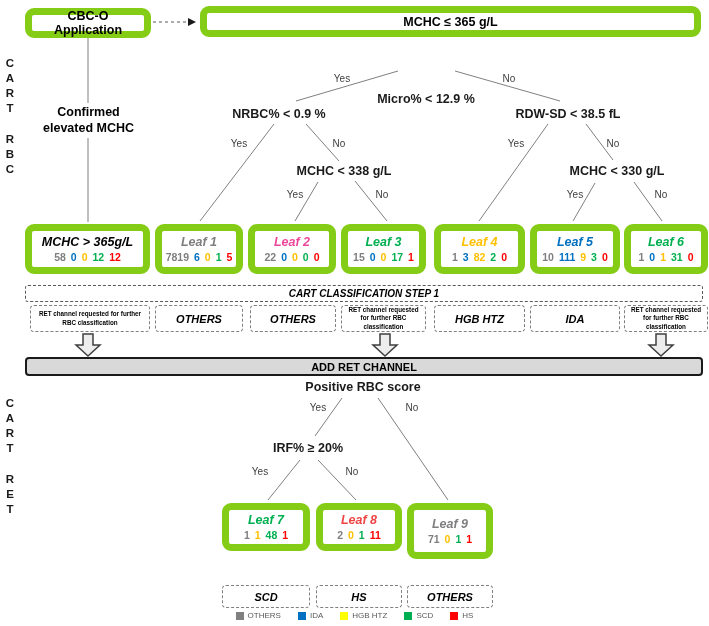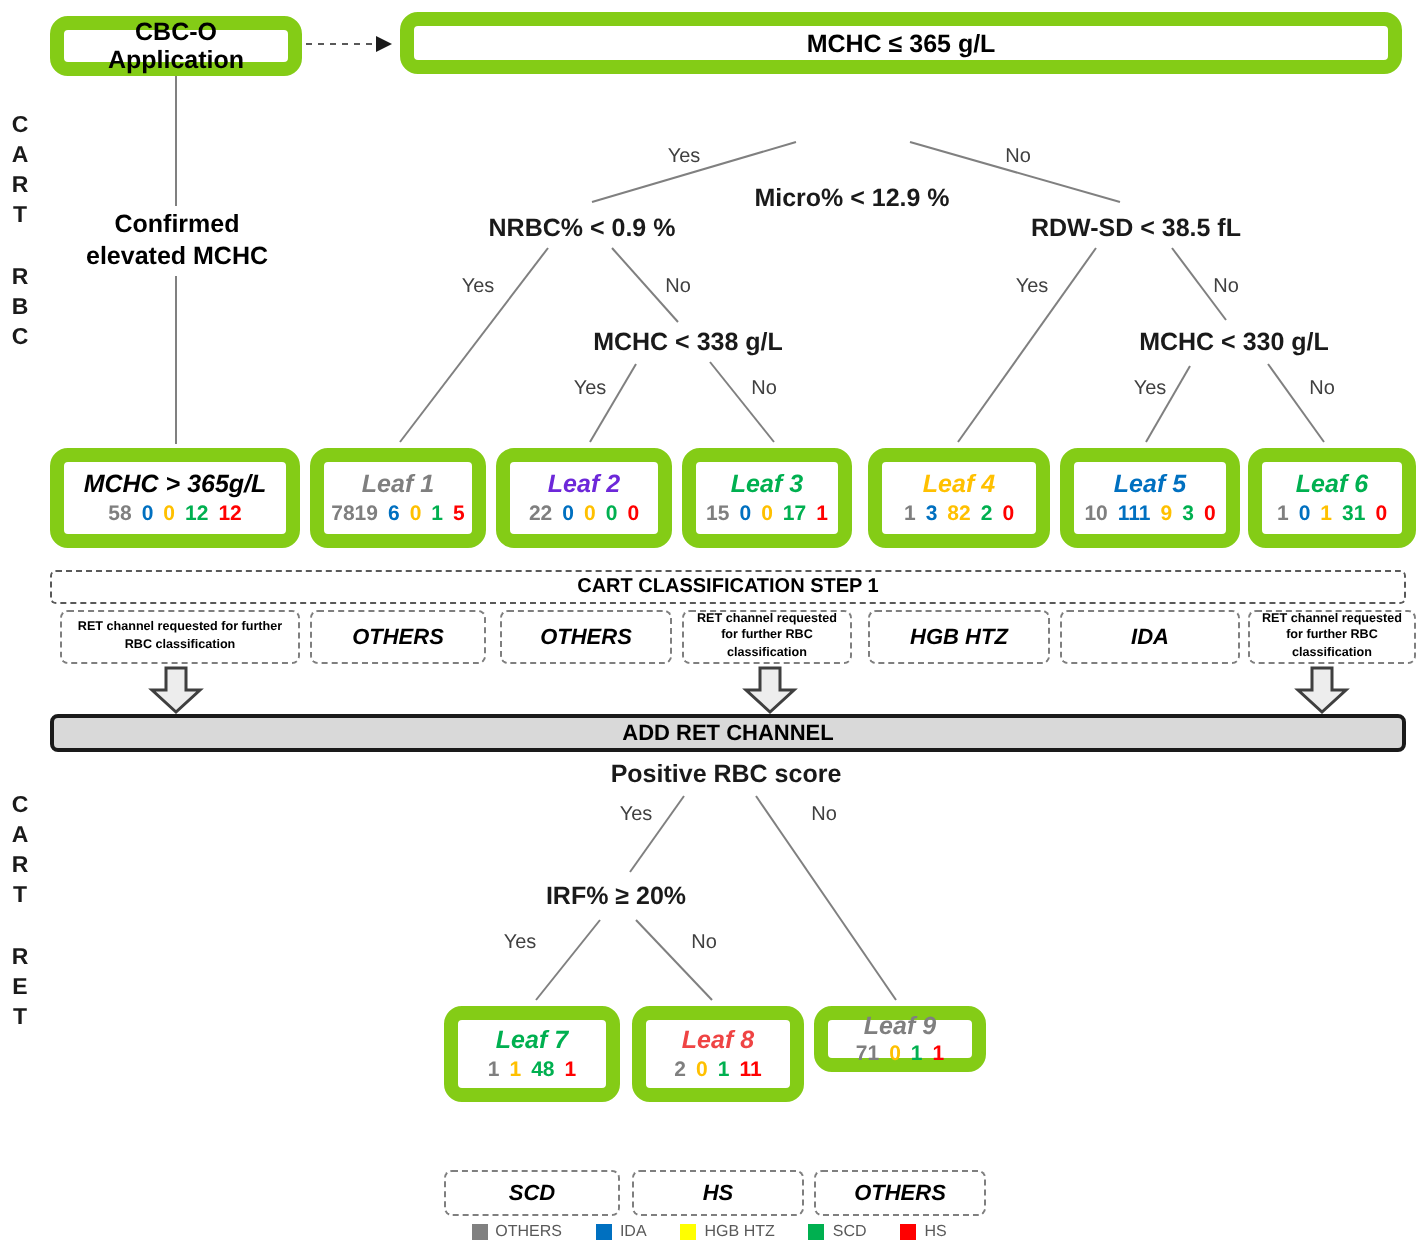--- a/index.html
+++ b/index.html
@@ -15,21 +15,21 @@
   .leaf-values { display: flex; gap: 5px; font-weight: bold; font-size: 10.5px; justify-content: center; line-height: 1; }
 
   .node-label { position: absolute; font-weight: bold; font-size: 12.5px; text-align: center;
     z-index: 2; color: #1a1a1a; }
   .edge-label { position: absolute; font-size: 10px; color: #404040; text-align: center; width: 30px;
     z-index: 2; background: transparent; }
   .confirmed { position: absolute; left: 38px; top: 105px; width: 101px; text-align: center;
     font-weight: bold; font-size: 12.5px; background: #fff; z-index: 2; line-height: 1.25; }
 
   .band { position: absolute; left: 25px; width: 678px; border: 1.5px dashed #595959; border-radius: 3px;
-    display: flex; align-items: center; justify-content: center; font-weight: bold;
+    display: flex; align-items: center; justify-content: center; font-style: italic; font-weight: bold;
     font-size: 10px; background: #fff; z-index: 2; }
 
   .class-label { position: absolute; border: 1.5px dashed #7f7f7f; border-radius: 4px; background: #fff;
     display: flex; align-items: center; justify-content: center; font-weight: bold; font-style: italic;
     font-size: 11px; text-align: center; z-index: 2; }
   .class-label.small { font-size: 6.3px; font-style: normal; line-height: 1.3; padding: 0 5px; }
 
   .ret-bar { position: absolute; left: 25px; top: 357px; width: 678px; height: 19px; background: #d9d9d9;
     border: 2px solid #1a1a1a; border-radius: 4px; display: flex; align-items: center; justify-content: center;
     font-weight: bold; font-size: 11px; z-index: 2; }
@@ -89,21 +89,21 @@
   <div class="vlabel" style="top:57px">CART</div>
   <div class="vlabel" style="top:133px">RBC</div>
   <div class="vlabel" style="top:397px">CART</div>
   <div class="vlabel" style="top:473px">RET</div>
 
   <div class="box-solid" style="left:25px; top:8px; width:126px; height:30px;">CBC-O Application</div>
   <div class="box-solid" style="left:200px; top:6px; width:501px; height:31px;">MCHC ≤ 365 g/L</div>
   <div class="confirmed">Confirmed elevated MCHC</div>
 
   <div class="node-label" style="left:346px; top:52px; width:160px;margin-top:40px;">Micro% &lt; 12.9 %</div>
-  <div class="node-label" style="left:211px; top:107px; width:160px;">NRBC% &lt; 0.9 %</div>
+  <div class="node-label" style="left:199px; top:107px; width:160px;">NRBC% &lt; 0.9 %</div>
   <div class="node-label" style="left:488px; top:107px; width:160px;">RDW-SD &lt; 38.5 fL</div>
   <div class="node-label" style="left:264px; top:164px; width:160px;">MCHC &lt; 338 g/L</div>
   <div class="node-label" style="left:537px; top:164px; width:160px;">MCHC &lt; 330 g/L</div>
 
   <span class="edge-label" style="left:327px; top:73px;">Yes</span>
   <span class="edge-label" style="left:494px; top:73px;">No</span>
   <span class="edge-label" style="left:224px; top:138px;">Yes</span>
   <span class="edge-label" style="left:324px; top:138px;">No</span>
   <span class="edge-label" style="left:280px; top:189px;">Yes</span>
   <span class="edge-label" style="left:367px; top:189px;">No</span>
@@ -126,21 +126,21 @@
       <div class="leaf-title" style="color: rgb(127, 127, 127);">Leaf 1</div>
       <div class="leaf-values">
         <span style="color: rgb(127, 127, 127);">7819</span>
         <span style="color: rgb(0, 112, 192);">6</span>
         <span style="color: rgb(255, 192, 0);">0</span>
         <span style="color: rgb(0, 176, 80);">1</span>
         <span style="color: rgb(255, 0, 0);">5</span>
       </div>
     </div>
   <div class="box-solid leaf" style="left:248px; top:224px; width:88px;  height:50px;">
-      <div class="leaf-title" style="color: #6d28d9;">Leaf 2</div>
+      <div class="leaf-title" style="color: #ec4899;">Leaf 2</div>
       <div class="leaf-values">
         <span style="color: rgb(127, 127, 127);">22</span>
         <span style="color: rgb(0, 112, 192);">0</span>
         <span style="color: rgb(255, 192, 0);">0</span>
         <span style="color: rgb(0, 176, 80);">0</span>
         <span style="color: rgb(255, 0, 0);">0</span>
       </div>
     </div>
   <div class="box-solid leaf" style="left:341px; top:224px; width:85px;  height:50px;">
       <div class="leaf-title" style="color: rgb(0, 176, 80);">Leaf 3</div>
@@ -212,21 +212,21 @@
     </div>
   <div class="box-solid leaf" style="left:316px; top:503px; width:86px; height:48px;">
       <div class="leaf-title" style="color: #ef4444;">Leaf 8</div>
       <div class="leaf-values">
         <span style="color: rgb(127, 127, 127);">2</span>
         <span style="color: rgb(255, 192, 0);">0</span>
         <span style="color: rgb(0, 176, 80);">1</span>
         <span style="color: rgb(255, 0, 0);">11</span>
       </div>
     </div>
-  <div class="box-solid leaf" style="left:407px; top:503px; width:86px; height:33px;">
+  <div class="box-solid leaf" style="left:407px; top:503px; width:86px; height:56px;">
       <div class="leaf-title" style="color: rgb(127, 127, 127);">Leaf 9</div>
       <div class="leaf-values">
         <span style="color: rgb(127, 127, 127);">71</span>
         <span style="color: rgb(255, 192, 0);">0</span>
         <span style="color: rgb(0, 176, 80);">1</span>
         <span style="color: rgb(255, 0, 0);">1</span>
       </div>
     </div>
 
   <div class="class-label" style="left:222px; top:585px; width:88px; height:23px;">SCD</div>

